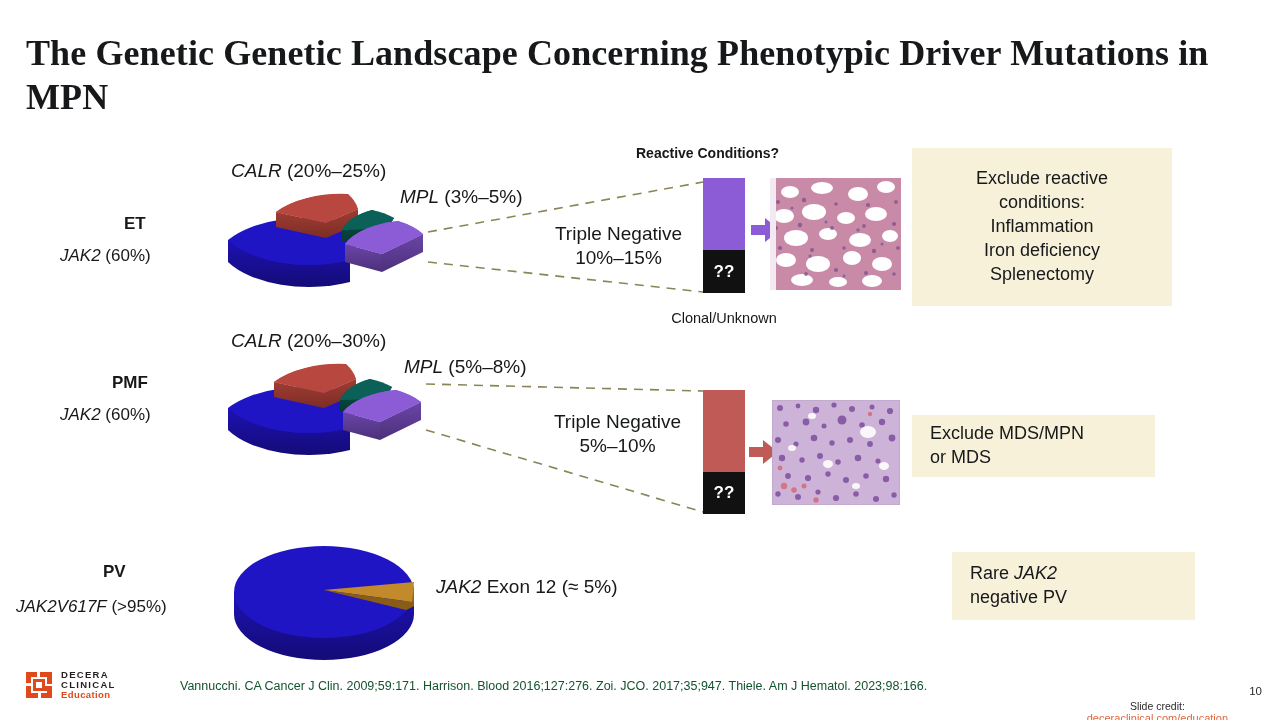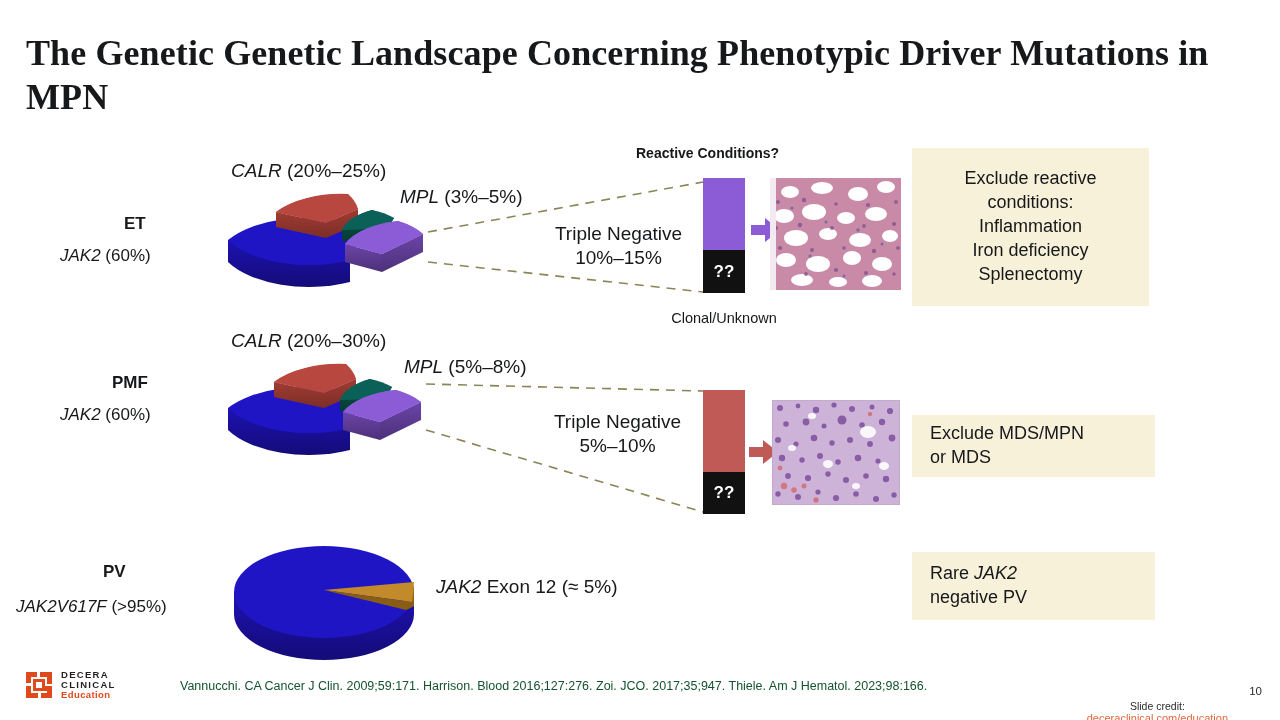--- a/index.html
+++ b/index.html
@@ -209,21 +209,21 @@
           <circle cx="56" cy="44" r="1.5"></circle>
           <circle cx="88" cy="52" r="1.7"></circle>
         <circle cx="112" cy="66" r="1.5"></circle>
           <circle cx="40" cy="78" r="1.6"></circle>
           <circle cx="74" cy="98" r="1.5"></circle>
       </g>
       <rect x="0" y="0" width="6" height="112" fill="#f2eaf0"></rect>
     </svg>
   </div>
 
-  <div class="callout center" style="left:912px;top:148px;width:237px;height:158px;padding:8px 10px;">
+  <div class="callout center" style="left:912px;top:148px;width:260px;height:158px;padding:8px 10px;">
     <div class="ctext">
       <div>Exclude reactive</div>
       <div>conditions:</div>
       <div>Inflammation</div>
       <div>Iron deficiency</div>
       <div>Splenectomy</div>
     </div>
   </div>
 
   <div class="lbl disease-name" style="left:112px;top:373px;">PMF</div>
@@ -399,21 +399,21 @@
         <path d="M96 42 L186 34 L184 54 Z" fill="#c28a2a"></path>
         <path d="M96 42 L184 54 L186 58 L178 62 Z" fill="#8a5d16"></path>
       </g>
     </svg>
   </div>
 
   <div class="lbl" style="left:436px;top:576px;font-size:19px;">
     <span class="ital">JAK2</span><span> Exon 12 (≈ 5%)</span>
   </div>
 
-  <div class="callout" style="left:912px;top:552px;width:243px;height:68px;padding:0 18px;">
+  <div class="callout" style="left:952px;top:552px;width:243px;height:68px;padding:0 18px;">
     <div class="ctext">
       <div><span>Rare </span><span class="ital">JAK2</span></div>
       <div>negative PV</div>
     </div>
   </div>
 
   <div class="footer-logo">
     <svg class="logo-mark" viewBox="0 0 30 30">
       <path d="M2 2 h11 v5 h-6 v6 h-5 z" fill="#e0491c"></path>
       <path d="M16 2 h12 v12 h-5 v-7 h-7 z" fill="#e0491c"></path>

